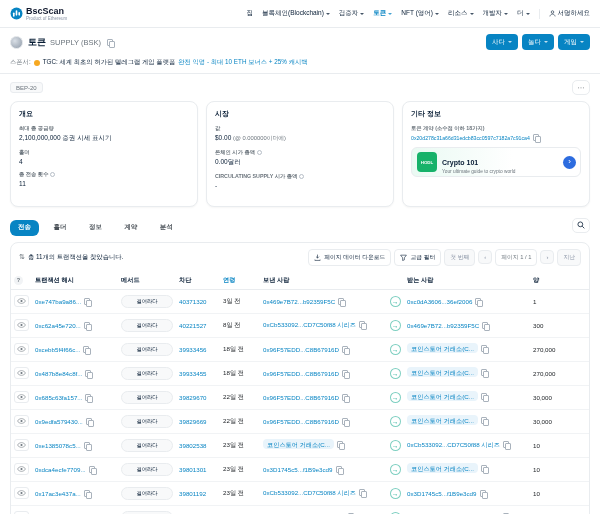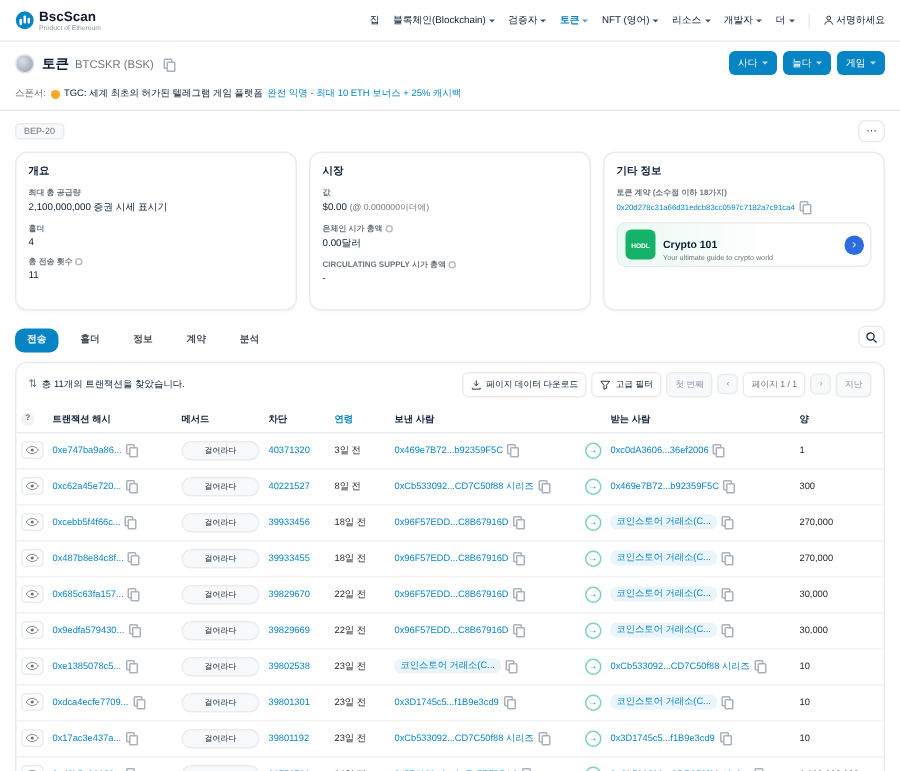--- a/index.html
+++ b/index.html
@@ -147,21 +147,21 @@
         </svg>
       <span>서명하세요</span>
     </a>
   </nav>
 </header>
 
 <div class="subheader">
   <div class="token-title">
     <span class="token-logo"></span>
     <span class="token-kind">토큰</span>
-    <span class="token-name">BTCSKR (BSK)</span>
+    <span class="token-name">SUPPLY (BSK)</span>
     <span class="copy-icon"></span>
   </div>
   <div class="token-actions">
     <button class="btn-blue">
         <span>사다</span>
         <i class="caret"></i>
       </button>
     <button class="btn-blue">
         <span>놀다</span>
         <i class="caret"></i>

